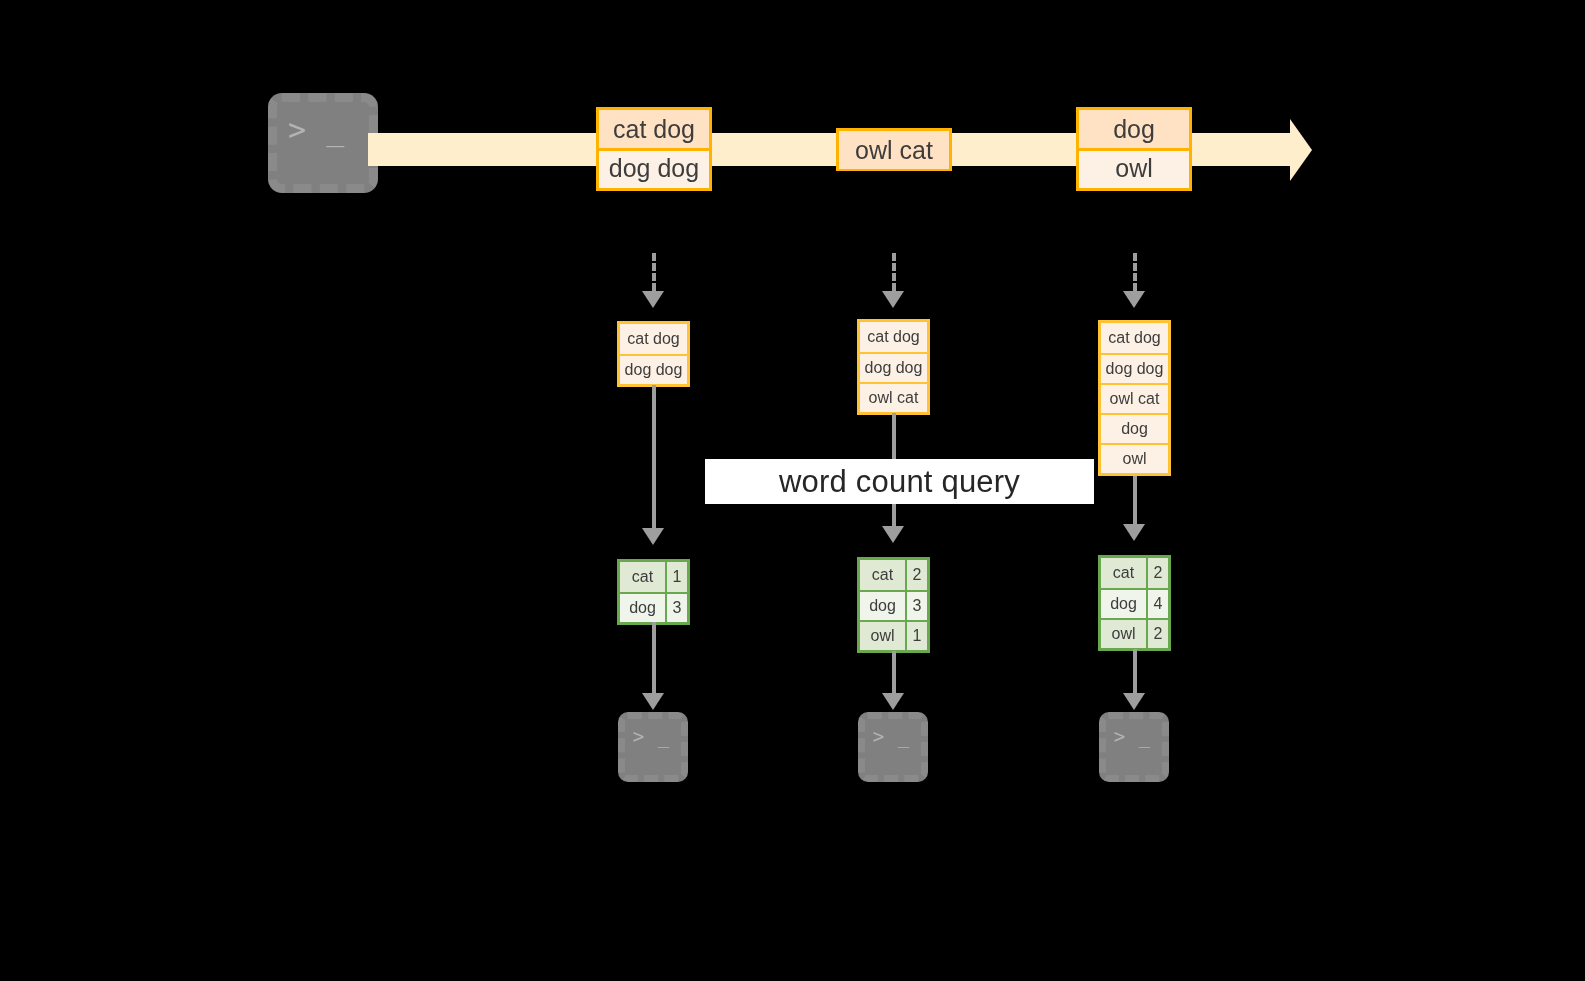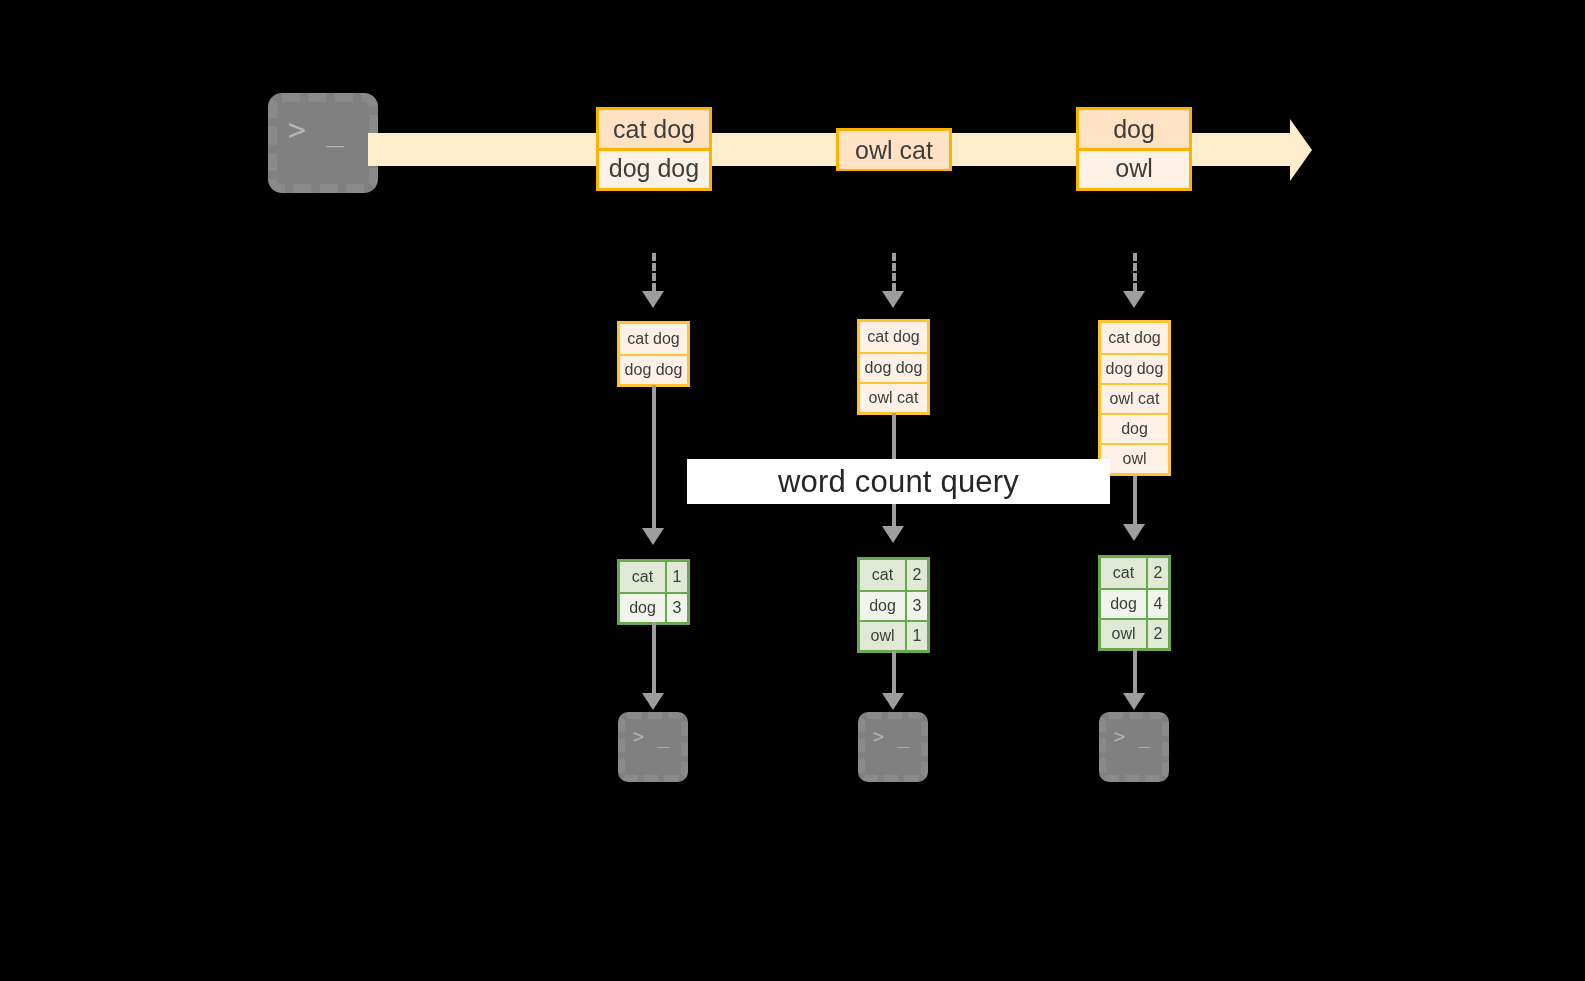--- a/index.html
+++ b/index.html
@@ -295,17 +295,17 @@
     </div>
   </div>
 
   <div class="vline" style="left:1133px; top:649px; height:48px;"></div>
   <div class="vhead" style="left:1123px; top:693px;"></div>
 
   <div class="terminal small" style="left:1099px; top:712px; width:70px; height:70px;">
     <span class="prompt">&gt; _</span>
   </div>
 
-  <div class="query-band" style="left:687px; top:459px; width:423px; height:45px;">
+  <div class="query-band" style="left:705px; top:459px; width:389px; height:45px;">
     <span class="label">word count query</span>
   </div>
 
 </div>
 
 </body></html>

